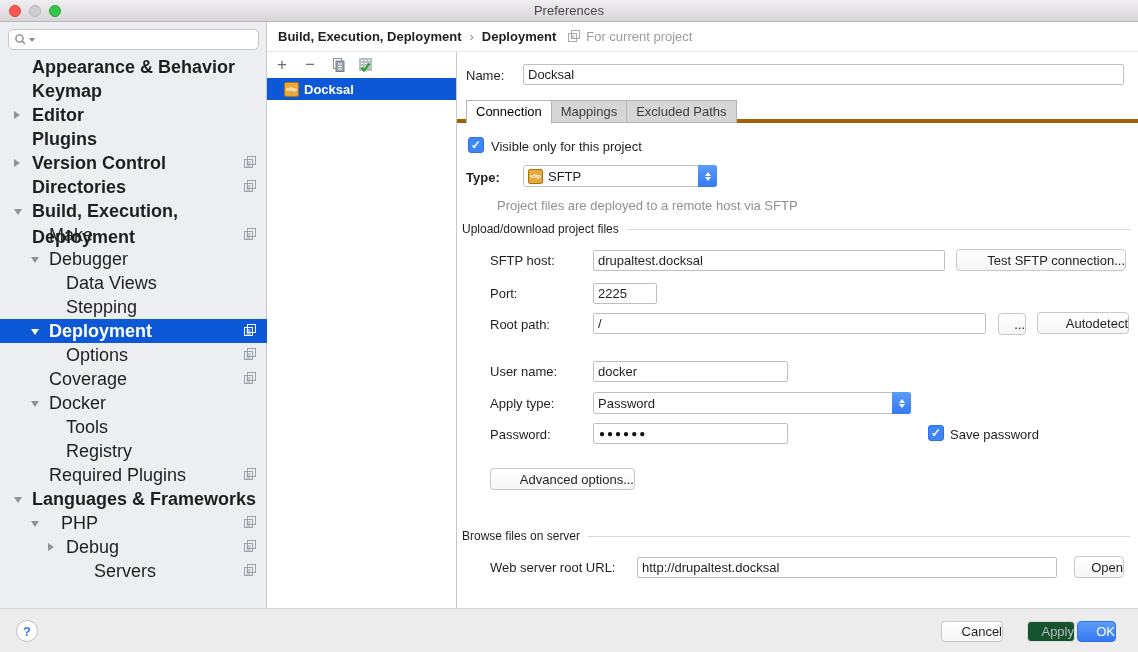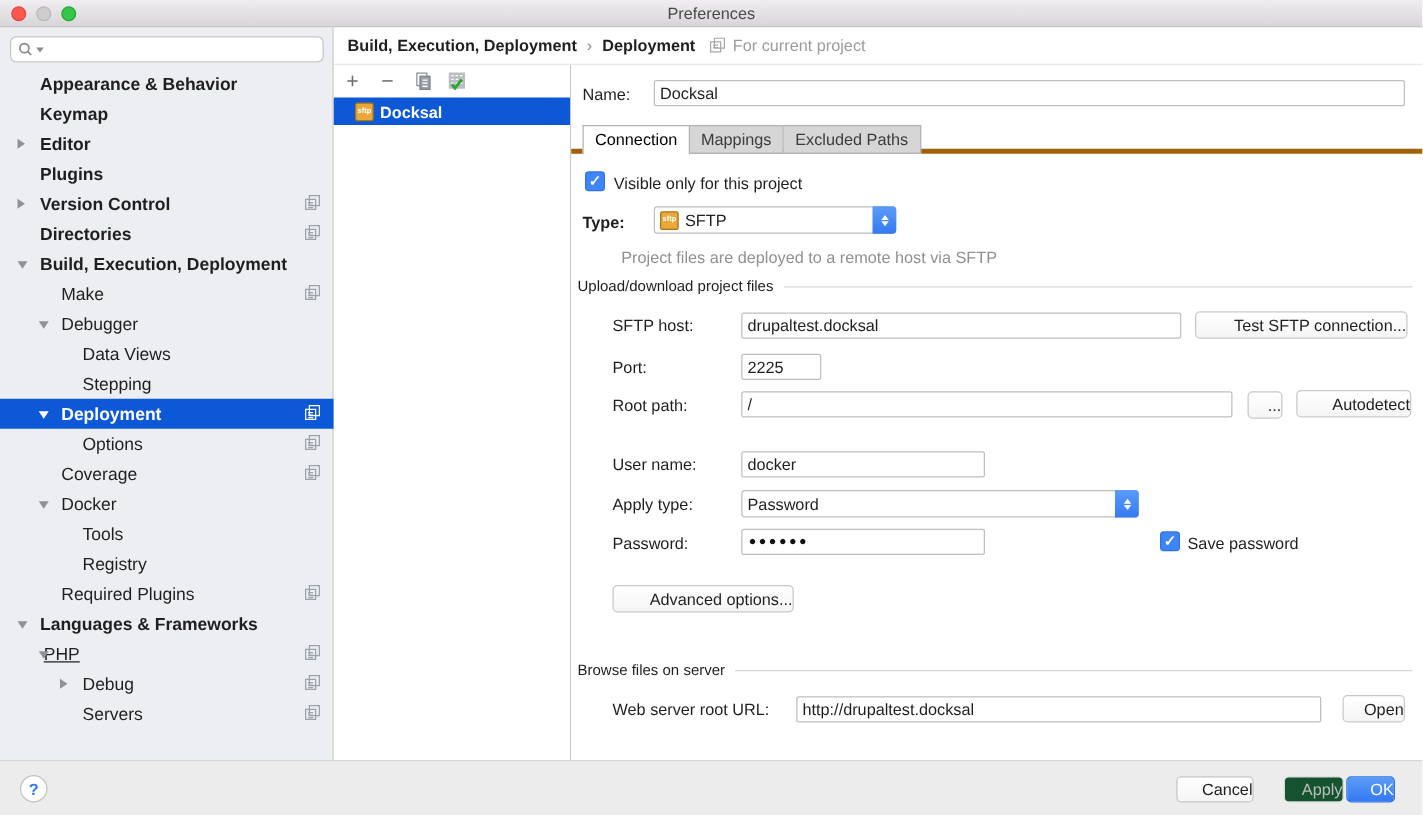--- a/index.html
+++ b/index.html
@@ -21,21 +21,21 @@
     background:#eceef1; border-right:1px solid #c8c8c8; }
   .searchbox { position:absolute; left:8px; top:7px; width:251px; height:21px; background:#fff;
     border:1px solid #c6c6c6; border-radius:5px; display:flex; align-items:center; padding-left:5px; }
   .search-caret { width:0; height:0; border-left:3.5px solid transparent; border-right:3.5px solid transparent;
     border-top:4px solid #8a8a8a; margin-left:2px; }
   #sidebar-list { position:absolute; left:0; top:33px; width:267px; }
   .side-row { position:relative; height:24px; line-height:24px; width:267px; cursor:default; }
   .side-row .arrow { position:absolute; top:50%; margin-top:-4px; width:0; height:0; }
   .arrow.right { border-top:4.5px solid transparent; border-bottom:4.5px solid transparent; border-left:6px solid #8f9399; }
   .arrow.down  { border-left:4.5px solid transparent; border-right:4.5px solid transparent; border-top:6px solid #8f9399; margin-top:-2px !important; }
-  .side-label { font-size:14px; color:#1f1f1f; }
+  .side-label { font-size:18px; color:#1f1f1f; }
   .side-label.bold { font-weight:700; }
   .side-row .badge { position:absolute; right:10px; top:5px; color:#9aa2ab; }
   .side-row.selected { background:var(--selection); }
   .side-row.selected .side-label { color:#fff; font-weight:700; }
   .side-row.selected .arrow.down { border-top-color:#fff; }
   .side-row.selected .badge { color:#fff; }
 
   
   .list-panel { position:absolute; left:267px; top:52px; width:190px; height:556px; background:#fff;
     border-right:1px solid #c8c8c8; }
@@ -178,35 +178,35 @@
         <div class="side-row" style="padding-left: 66px;"><span class="side-label">Tools</span></div>
         <div class="side-row" style="padding-left: 66px;"><span class="side-label">Registry</span></div>
         <div class="side-row" style="padding-left: 49px;"><span class="side-label">Required Plugins</span><svg class="badge" width="13" height="13" viewBox="0 0 13 13">
     <rect x="3.5" y="0.5" width="8" height="8" fill="none" stroke="currentColor"></rect>
     <rect x="0.5" y="3.5" width="8" height="8" fill="none" stroke="currentColor"></rect>
     <line x1="2.5" y1="6" x2="6.5" y2="6" stroke="currentColor"></line>
     <line x1="2.5" y1="8" x2="6.5" y2="8" stroke="currentColor"></line>
     <line x1="2.5" y1="10" x2="6.5" y2="10" stroke="currentColor"></line>
   </svg></div>
         <div class="side-row" style="padding-left: 32px;"><span class="arrow down" style="left: 14px;"></span><span class="side-label bold">Languages &amp; Frameworks</span></div>
-        <div class="side-row" style="padding-left: 35px; text-decoration: underline;"><span class="arrow down" style="left: 31px;"></span><span class="side-label">PHP</span><svg class="badge" width="13" height="13" viewBox="0 0 13 13">
+        <div class="side-row" style="padding-left: 61px;"><span class="arrow down" style="left: 31px;"></span><span class="side-label">PHP</span><svg class="badge" width="13" height="13" viewBox="0 0 13 13">
     <rect x="3.5" y="0.5" width="8" height="8" fill="none" stroke="currentColor"></rect>
     <rect x="0.5" y="3.5" width="8" height="8" fill="none" stroke="currentColor"></rect>
     <line x1="2.5" y1="6" x2="6.5" y2="6" stroke="currentColor"></line>
     <line x1="2.5" y1="8" x2="6.5" y2="8" stroke="currentColor"></line>
     <line x1="2.5" y1="10" x2="6.5" y2="10" stroke="currentColor"></line>
   </svg></div>
         <div class="side-row" style="padding-left: 66px;"><span class="arrow right" style="left: 48px;"></span><span class="side-label">Debug</span><svg class="badge" width="13" height="13" viewBox="0 0 13 13">
     <rect x="3.5" y="0.5" width="8" height="8" fill="none" stroke="currentColor"></rect>
     <rect x="0.5" y="3.5" width="8" height="8" fill="none" stroke="currentColor"></rect>
     <line x1="2.5" y1="6" x2="6.5" y2="6" stroke="currentColor"></line>
     <line x1="2.5" y1="8" x2="6.5" y2="8" stroke="currentColor"></line>
     <line x1="2.5" y1="10" x2="6.5" y2="10" stroke="currentColor"></line>
   </svg></div>
-        <div class="side-row" style="padding-left: 66px;"><span class="side-label">Servers</span><svg class="badge" width="13" height="13" viewBox="0 0 13 13">
+        <div class="side-row" style="padding-left: 94px;"><span class="side-label">Servers</span><svg class="badge" width="13" height="13" viewBox="0 0 13 13">
     <rect x="3.5" y="0.5" width="8" height="8" fill="none" stroke="currentColor"></rect>
     <rect x="0.5" y="3.5" width="8" height="8" fill="none" stroke="currentColor"></rect>
     <line x1="2.5" y1="6" x2="6.5" y2="6" stroke="currentColor"></line>
     <line x1="2.5" y1="8" x2="6.5" y2="8" stroke="currentColor"></line>
     <line x1="2.5" y1="10" x2="6.5" y2="10" stroke="currentColor"></line>
   </svg></div>
       </div>
   </aside>
 
   <div class="crumb-row">

